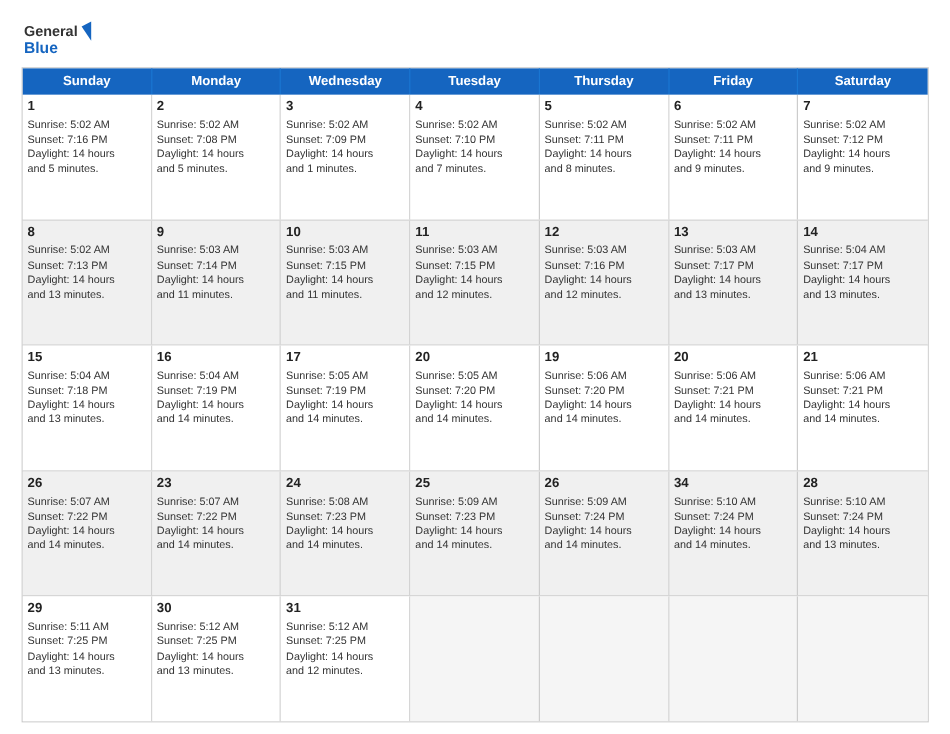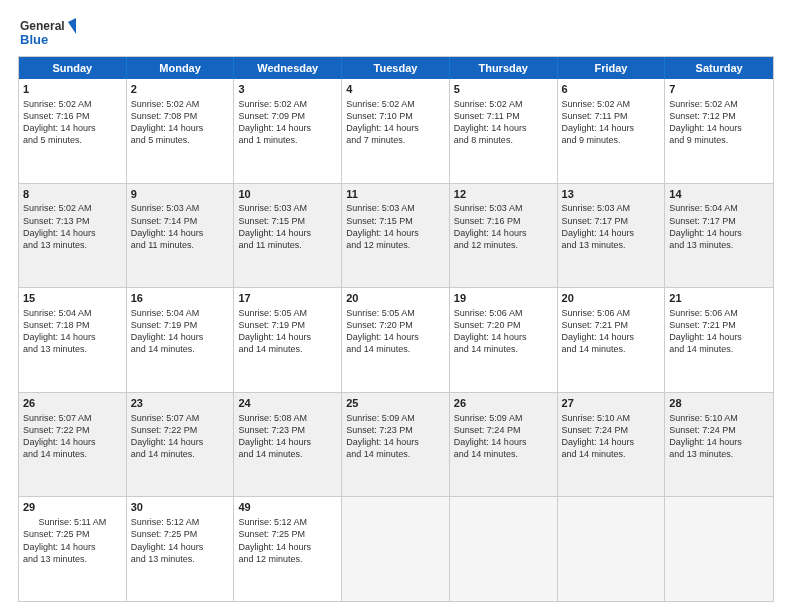--- a/index.html
+++ b/index.html
@@ -305,51 +305,51 @@
             <span style="display: block;">and 14 minutes.</span>
           </div>
           <div class="cal-cell shaded">
             <span class="day-num">26</span>
             <span style="display: block;">Sunrise: 5:09 AM</span>
             <span style="display: block;">Sunset: 7:24 PM</span>
             <span style="display: block;">Daylight: 14 hours</span>
             <span style="display: block;">and 14 minutes.</span>
           </div>
           <div class="cal-cell shaded">
-            <span class="day-num">27</span>
+            <span class="day-num">34</span>
             <span style="display: block;">Sunrise: 5:10 AM</span>
             <span style="display: block;">Sunset: 7:24 PM</span>
             <span style="display: block;">Daylight: 14 hours</span>
             <span style="display: block;">and 14 minutes.</span>
           </div>
           <div class="cal-cell shaded">
             <span class="day-num">28</span>
             <span style="display: block;">Sunrise: 5:10 AM</span>
             <span style="display: block;">Sunset: 7:24 PM</span>
             <span style="display: block;">Daylight: 14 hours</span>
             <span style="display: block;">and 13 minutes.</span>
           </div>
         </div>
         <div class="cal-row">
           <div class="cal-cell">
             <span class="day-num">29</span>
-            <span style="display: block; text-align: center;">Sunrise: 5:11 AM</span>
+            <span style="display: block;">Sunrise: 5:11 AM</span>
             <span style="display: block;">Sunset: 7:25 PM</span>
             <span style="display: block;">Daylight: 14 hours</span>
             <span style="display: block;">and 13 minutes.</span>
           </div>
           <div class="cal-cell">
             <span class="day-num">30</span>
             <span style="display: block;">Sunrise: 5:12 AM</span>
             <span style="display: block;">Sunset: 7:25 PM</span>
             <span style="display: block;">Daylight: 14 hours</span>
             <span style="display: block;">and 13 minutes.</span>
           </div>
           <div class="cal-cell">
-            <span class="day-num">49</span>
+            <span class="day-num">31</span>
             <span style="display: block;">Sunrise: 5:12 AM</span>
             <span style="display: block;">Sunset: 7:25 PM</span>
             <span style="display: block;">Daylight: 14 hours</span>
             <span style="display: block;">and 12 minutes.</span>
           </div>
           <div class="cal-cell empty"></div>
           <div class="cal-cell empty"></div>
           <div class="cal-cell empty"></div>
           <div class="cal-cell empty"></div>
         </div>

